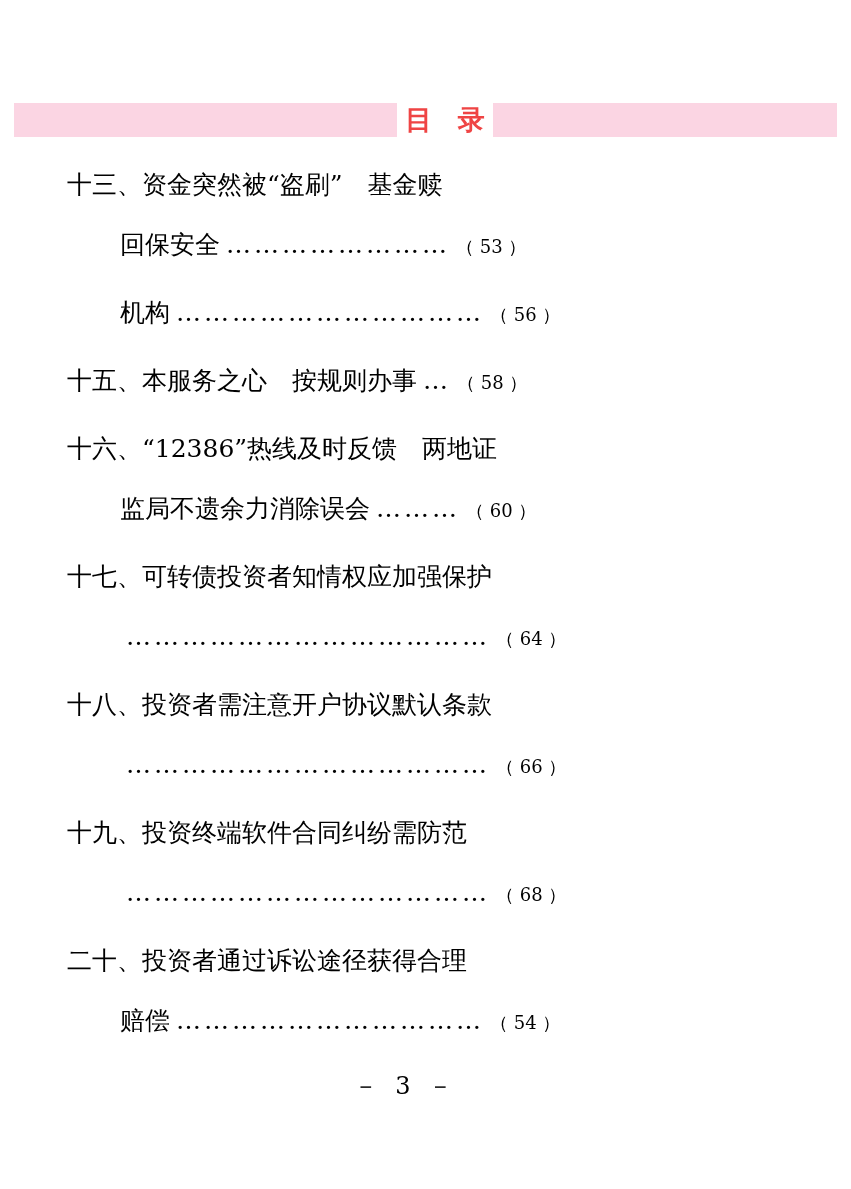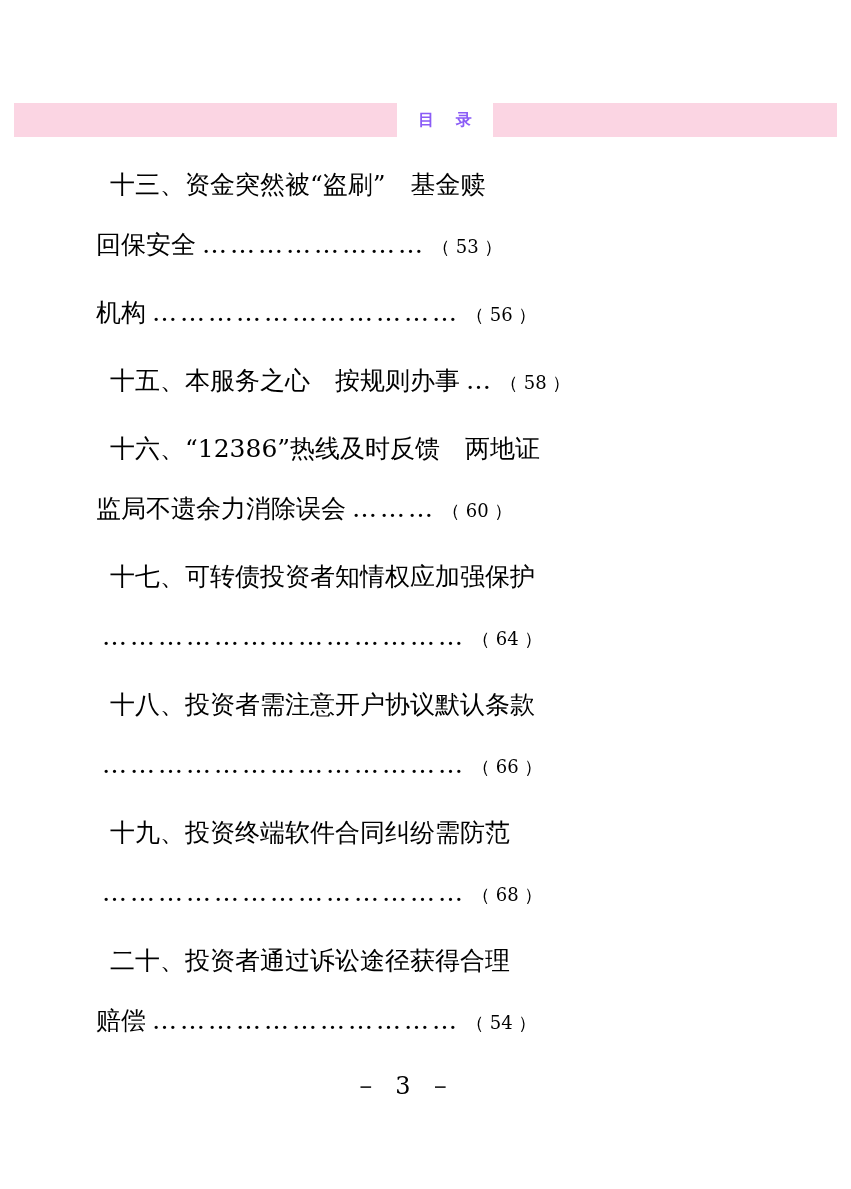--- a/index.html
+++ b/index.html
@@ -46,22 +46,22 @@
     width: 96px;
     height: 34px;
     background: #ffffff;
     display: flex;
     align-items: center;
     justify-content: center;
   }
   .header-title {
     font-family: "DejaVu Sans", "Liberation Sans", sans-serif;
     font-weight: bold;
-    font-size: 16px;
-    color: #8b5cf6;
+    font-size: 27px;
+    color: #ef4444;
     letter-spacing: 8px;
     text-indent: 8px;
     line-height: 34px;
   }
 
   
   .toc {
     position: absolute;
     left: 0;
     top: 155px;
@@ -72,24 +72,24 @@
     margin-bottom: 6px;
   }
   .toc-line {
     display: flex;
     align-items: baseline;
     font-size: 25px;
     line-height: 60px;
     white-space: nowrap;
   }
   .toc-line.first {
-    padding-left: 110px;
+    padding-left: 67px;
   }
   .toc-line.cont {
-    padding-left: 96px;
+    padding-left: 120px;
   }
   .label {
     letter-spacing: 0px;
   }
   .leader {
     flex: 0 0 auto;
     overflow: hidden;
     white-space: nowrap;
     letter-spacing: 3px;
     font-size: 25px;

